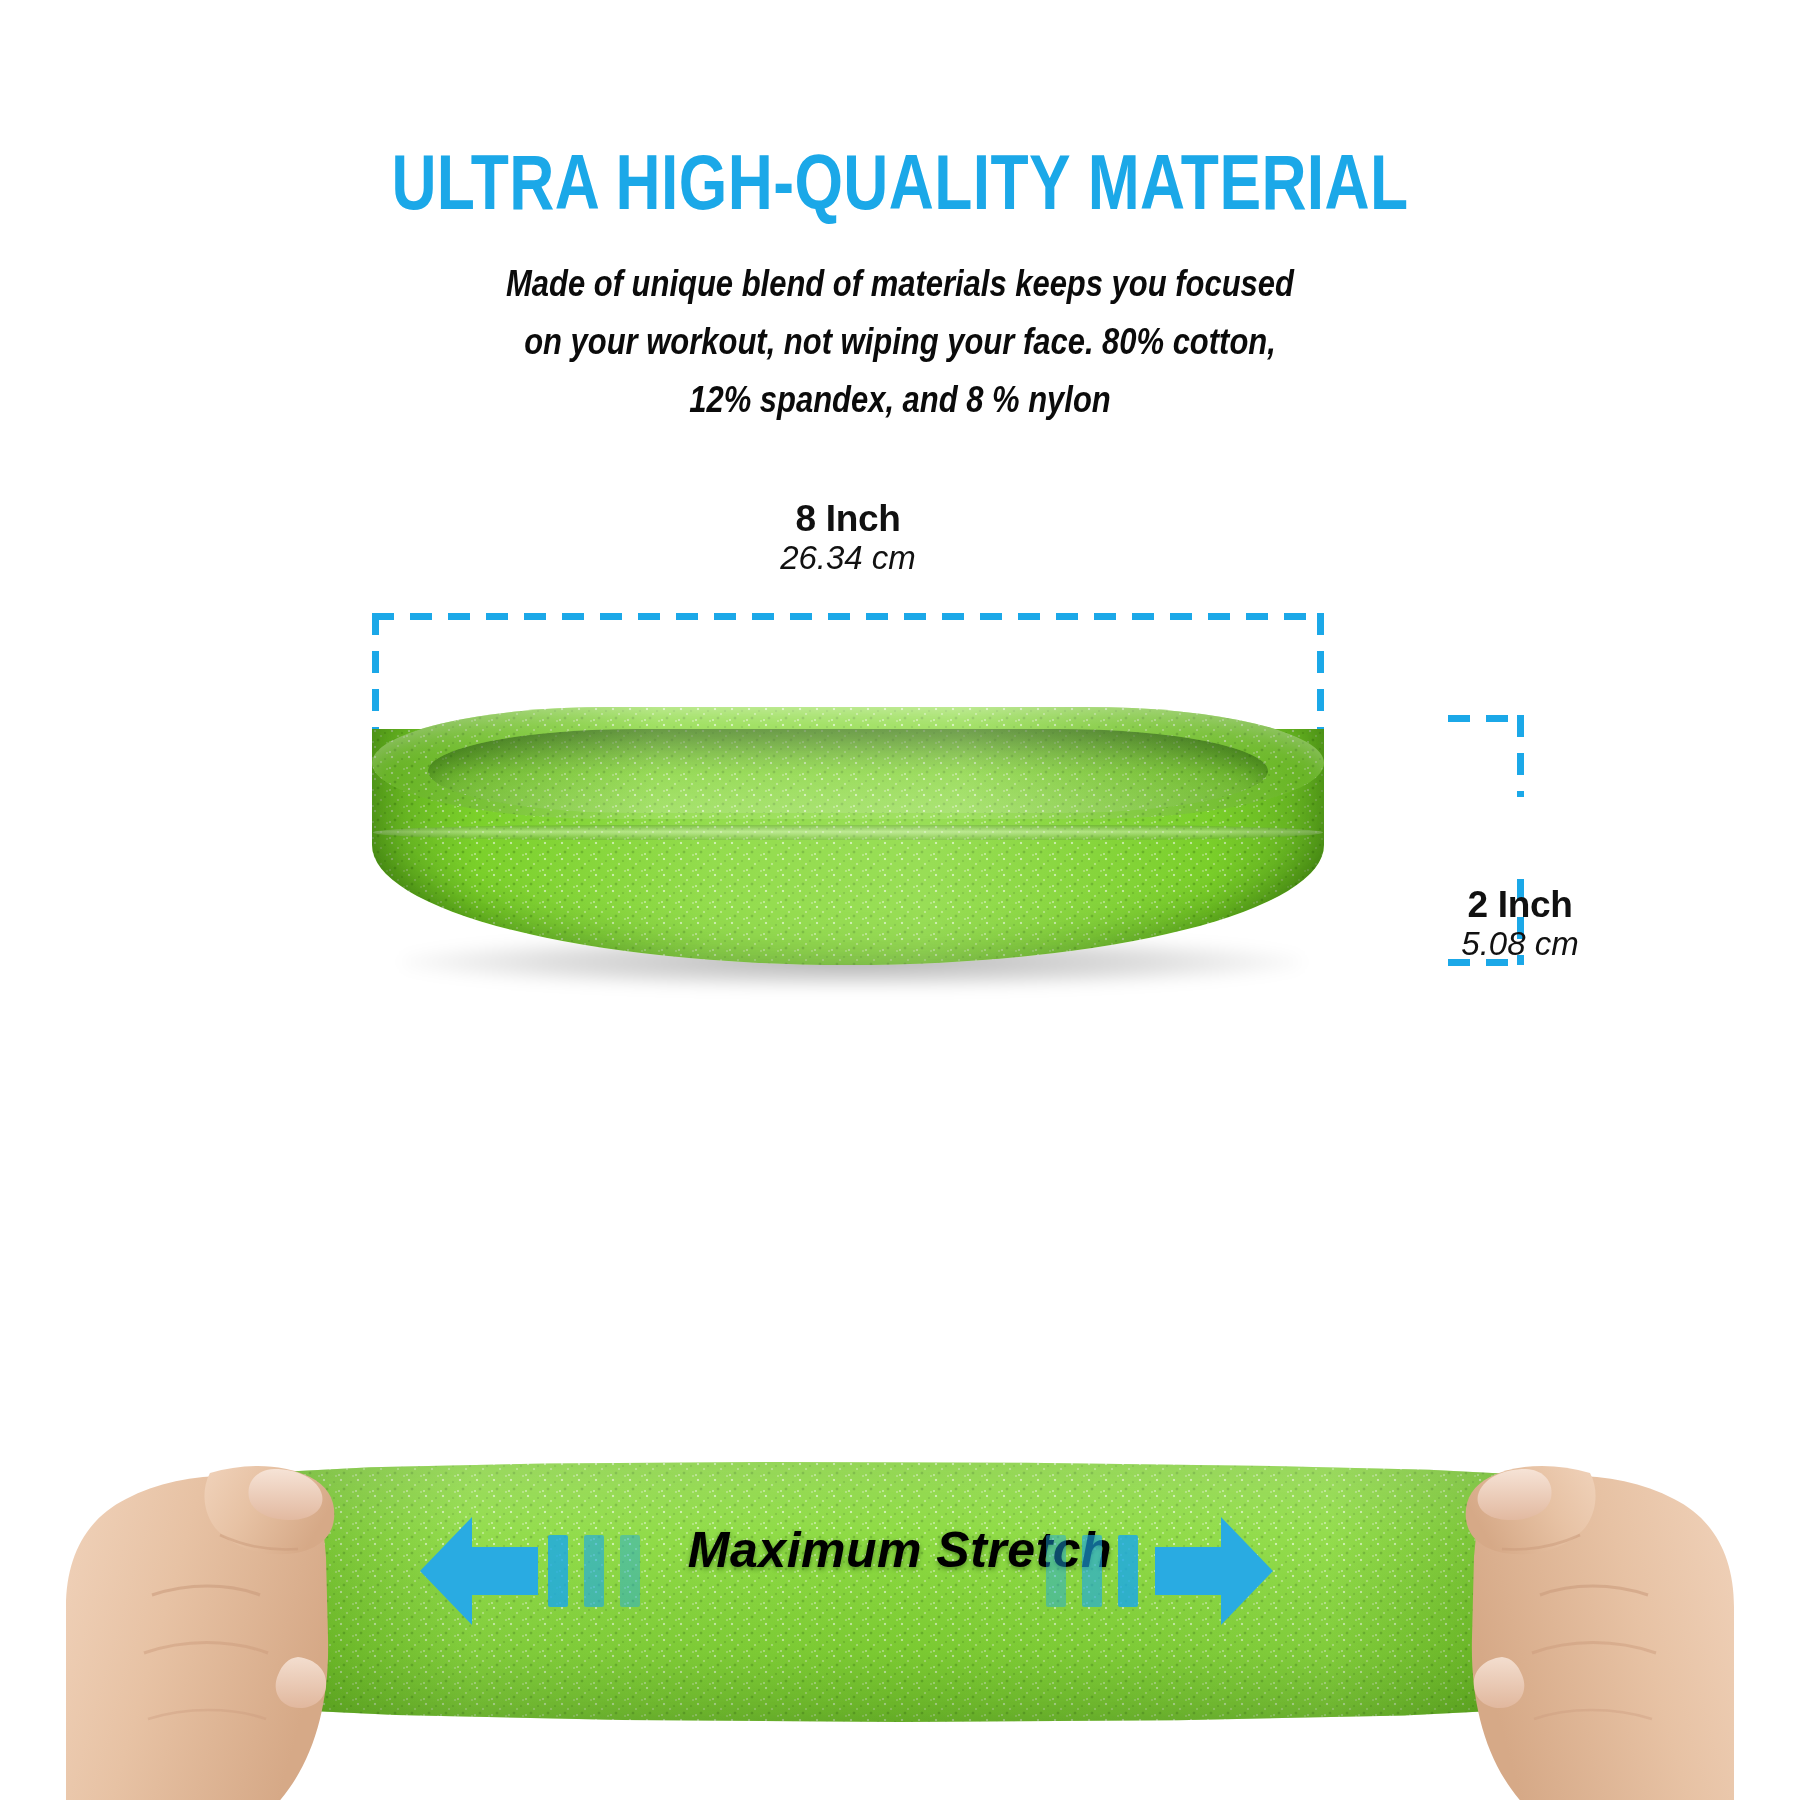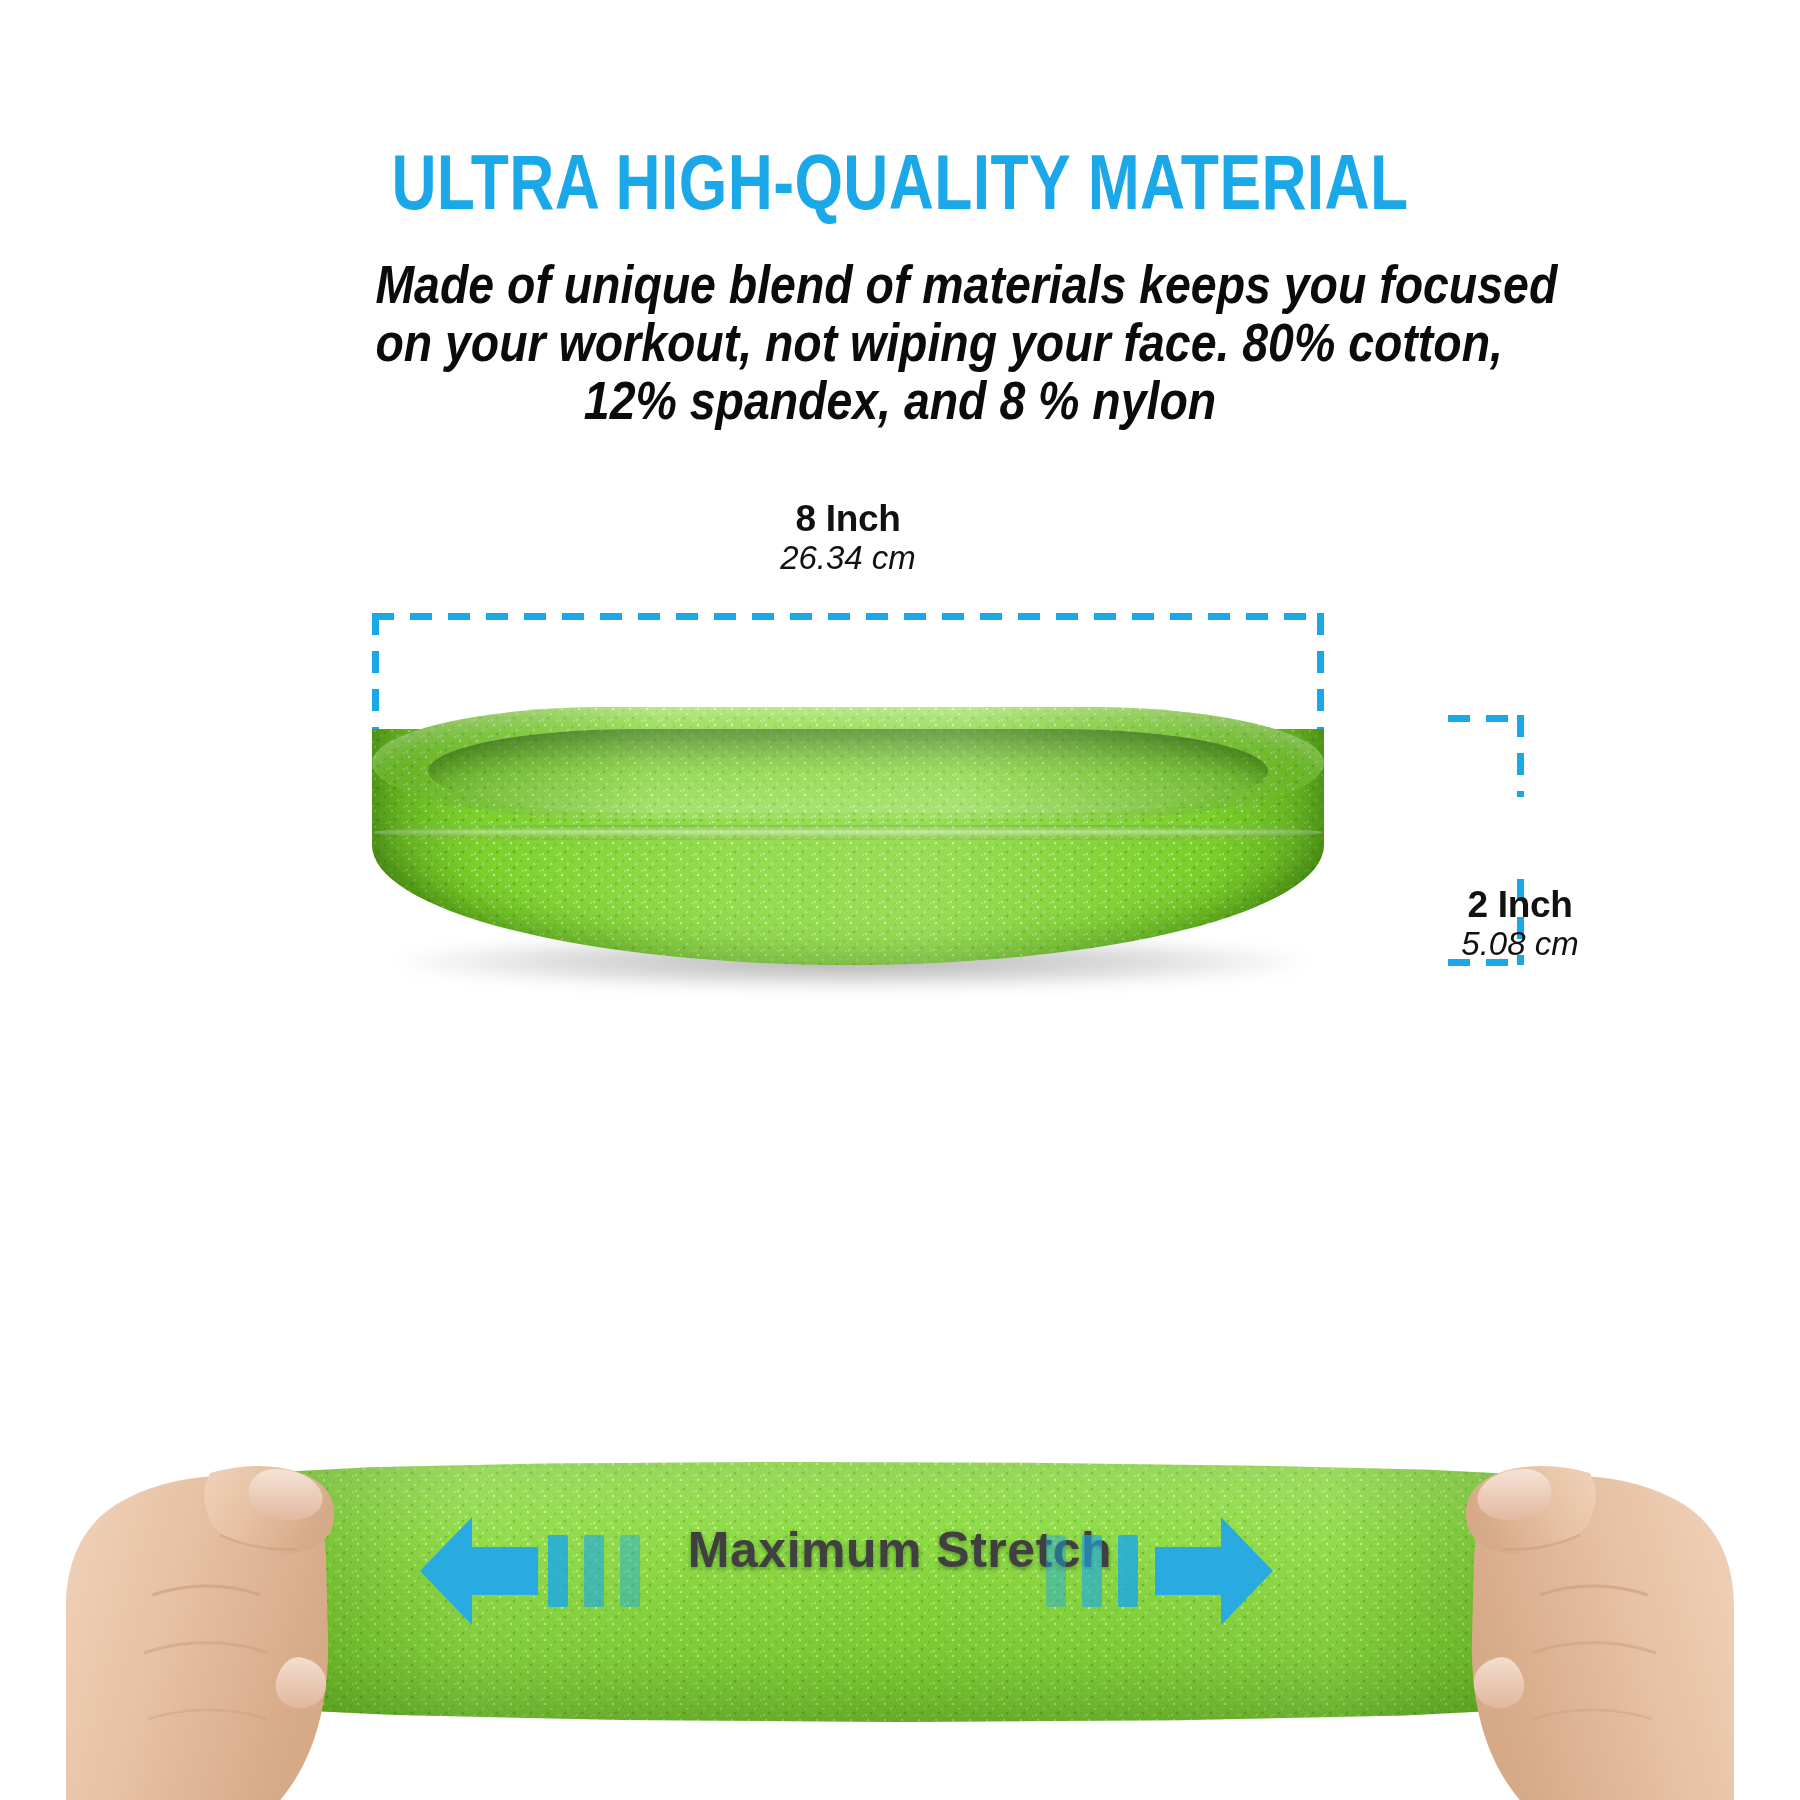--- a/index.html
+++ b/index.html
@@ -22,21 +22,21 @@
     letter-spacing:0.5px;
     line-height:1.0;
     transform:scaleX(0.80);
     transform-origin:50% 50%;
     white-space:nowrap;
   }
   #subtitle {
     position:absolute; left:290px; top:208px; width:1220px;
     text-align:center;
     font-weight:bold; font-style:italic;
-    font-size:54px; line-height:58px;
+    font-size:36px; line-height:58px;
     color:#0b0b0b;
   }
   #subtitle .ln { display:block; transform:scaleX(0.86); transform-origin:50% 50%; white-space:nowrap; }
 
   
   .dash-h {
     position:absolute; height:7px;
     background-image:linear-gradient(to right,currentColor 0 58%,transparent 58% 100%);
     background-size:38px 7px; background-repeat:repeat-x;
   }
@@ -145,21 +145,21 @@
 
   .arrow { position:absolute; top:110px; width:118px; height:108px; }
   .arrow svg { display:block; }
   #arrowLeft  { left:420px; }
   #arrowRight { left:1155px; }
 
   .mbar { position:absolute; top:128px; width:20px; height:72px; border-radius:2px; }
 
   #txtStretch {
     position:absolute; left:560px; top:112px; width:680px;
-    text-align:center; color:#404040; font-weight:bold;
+    text-align:center; color:#000000; font-style:italic; font-weight:bold;
     text-shadow:0 2px 5px rgba(20,60,4,0.45);
     white-space:nowrap;
   }
   #txtStretch .l1 { display:block; font-size:50px; line-height:62px; letter-spacing:0.5px; }
   #txtStretch .l2 { display:block; font-size:48px; line-height:60px; letter-spacing:0.5px; }
 
   
   .hand { position:absolute; top:0; width:330px; height:440px; }
   #handLeft  { left:60px; }
   #handRight { left:1410px; }

